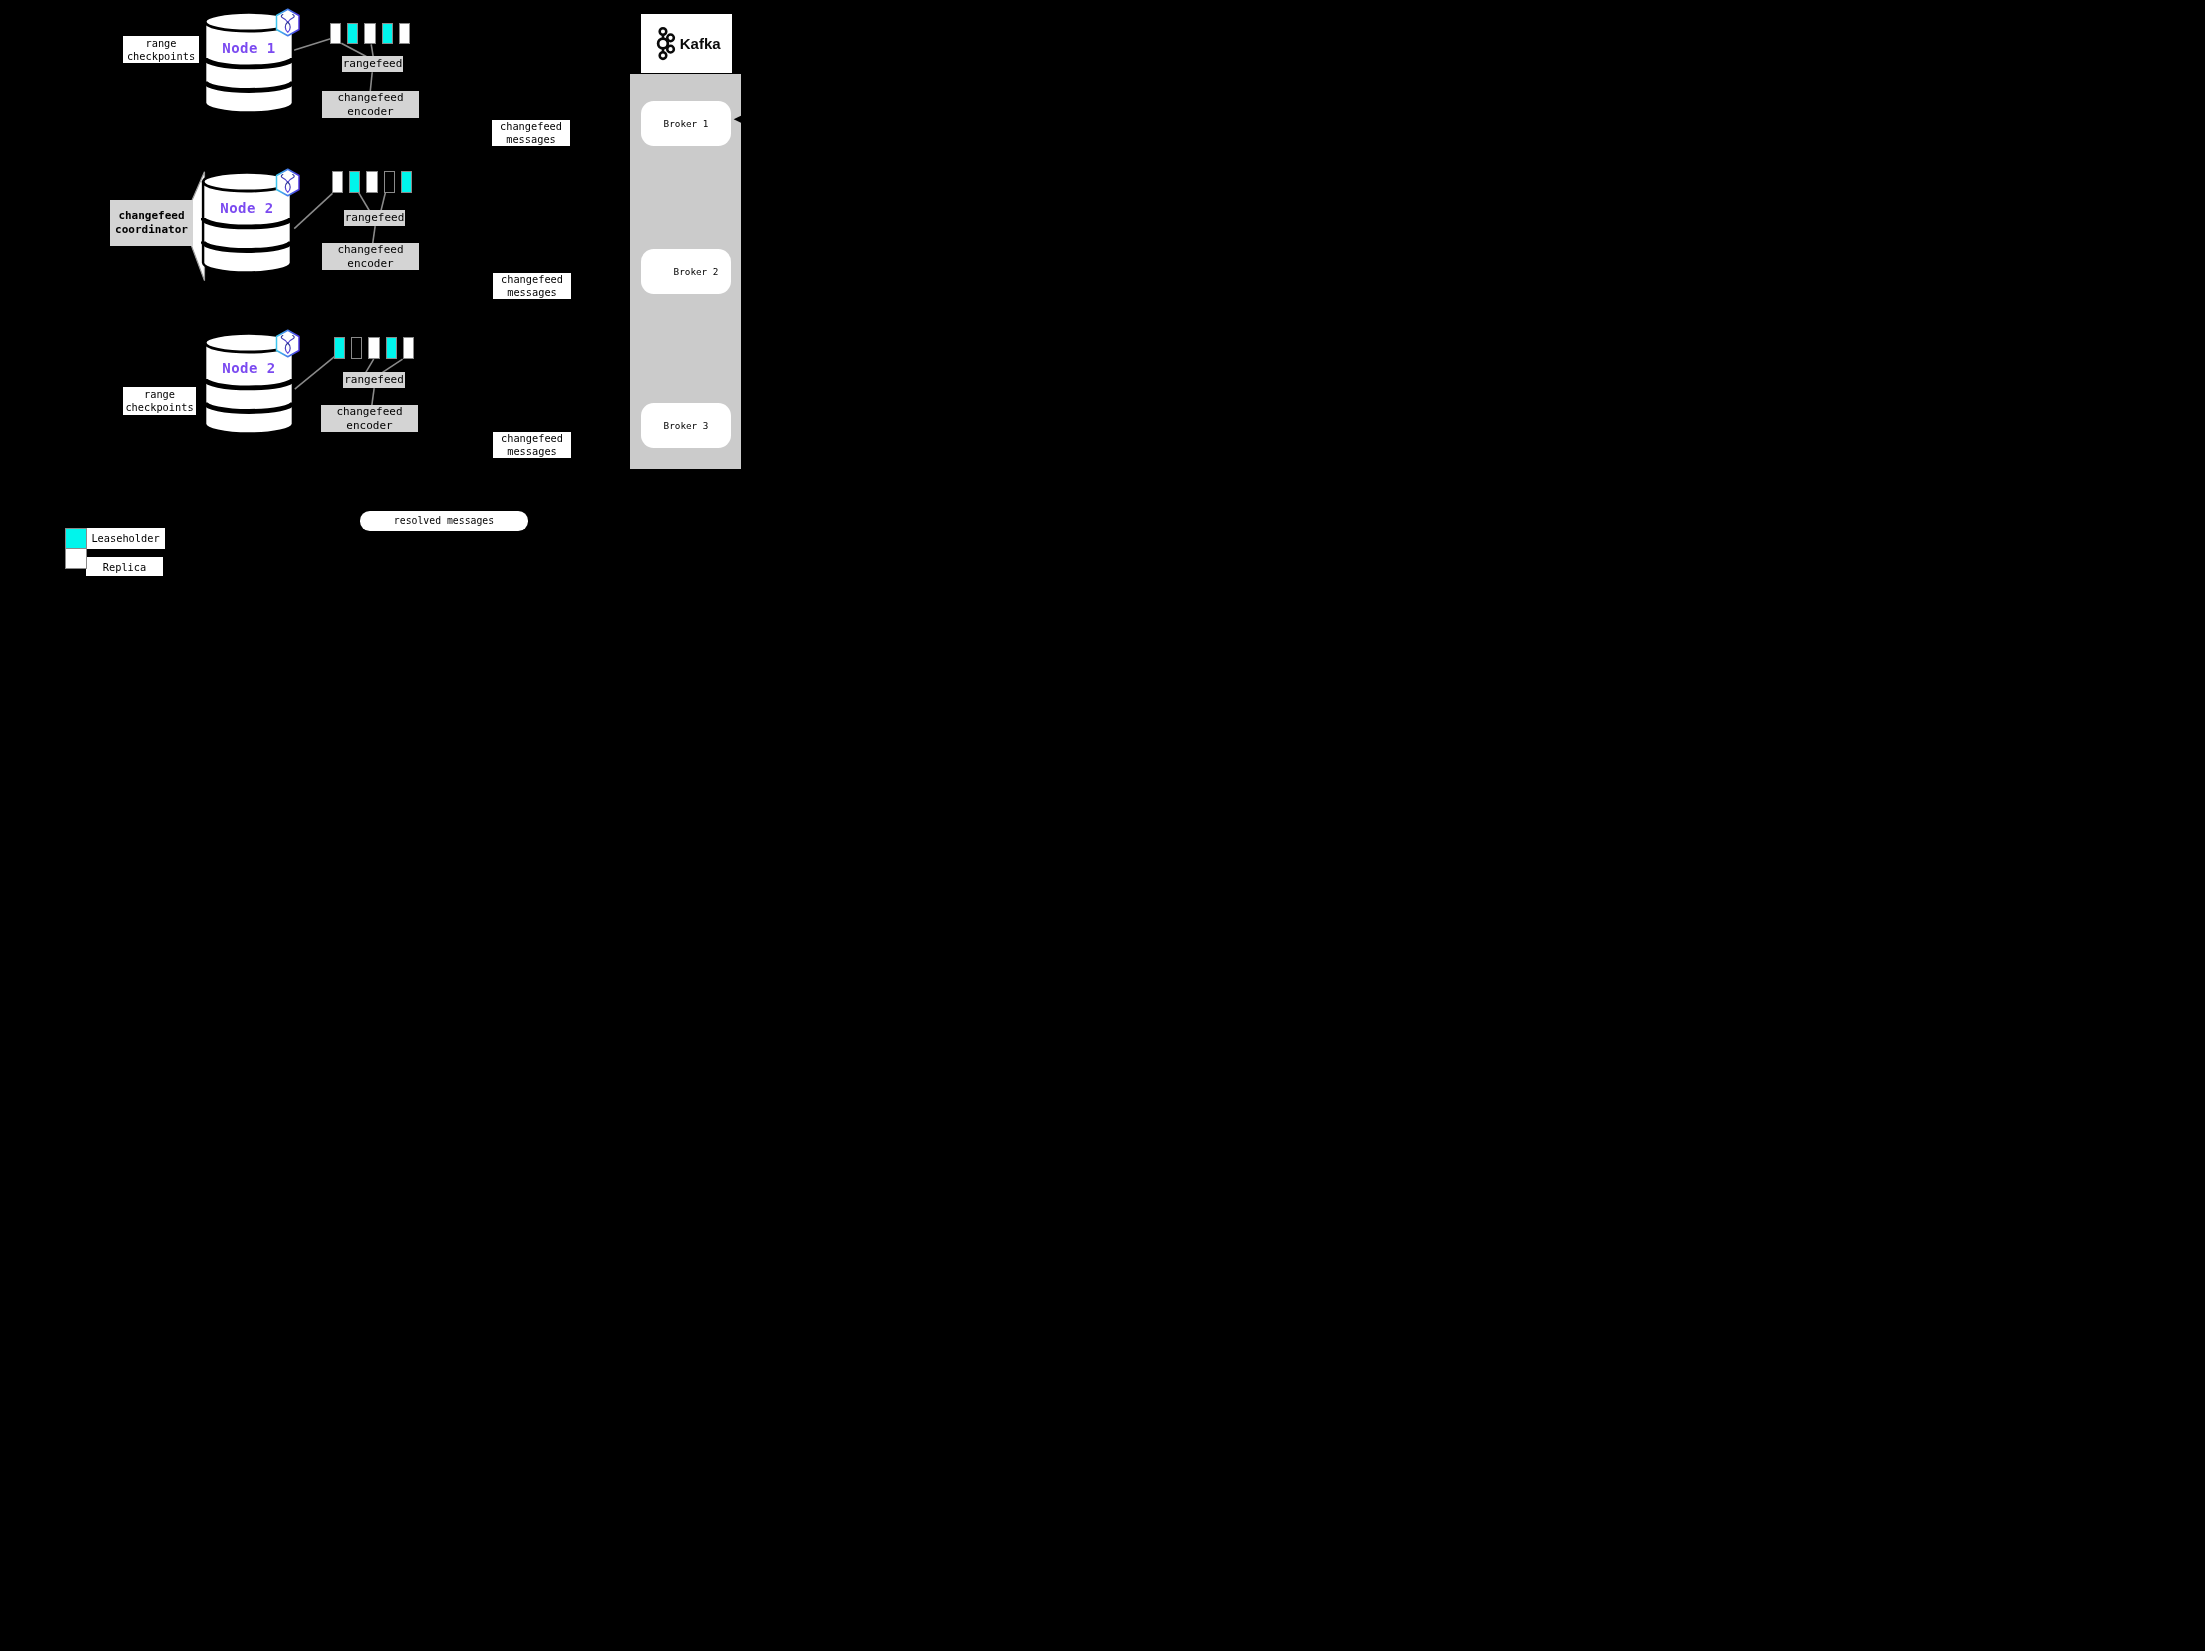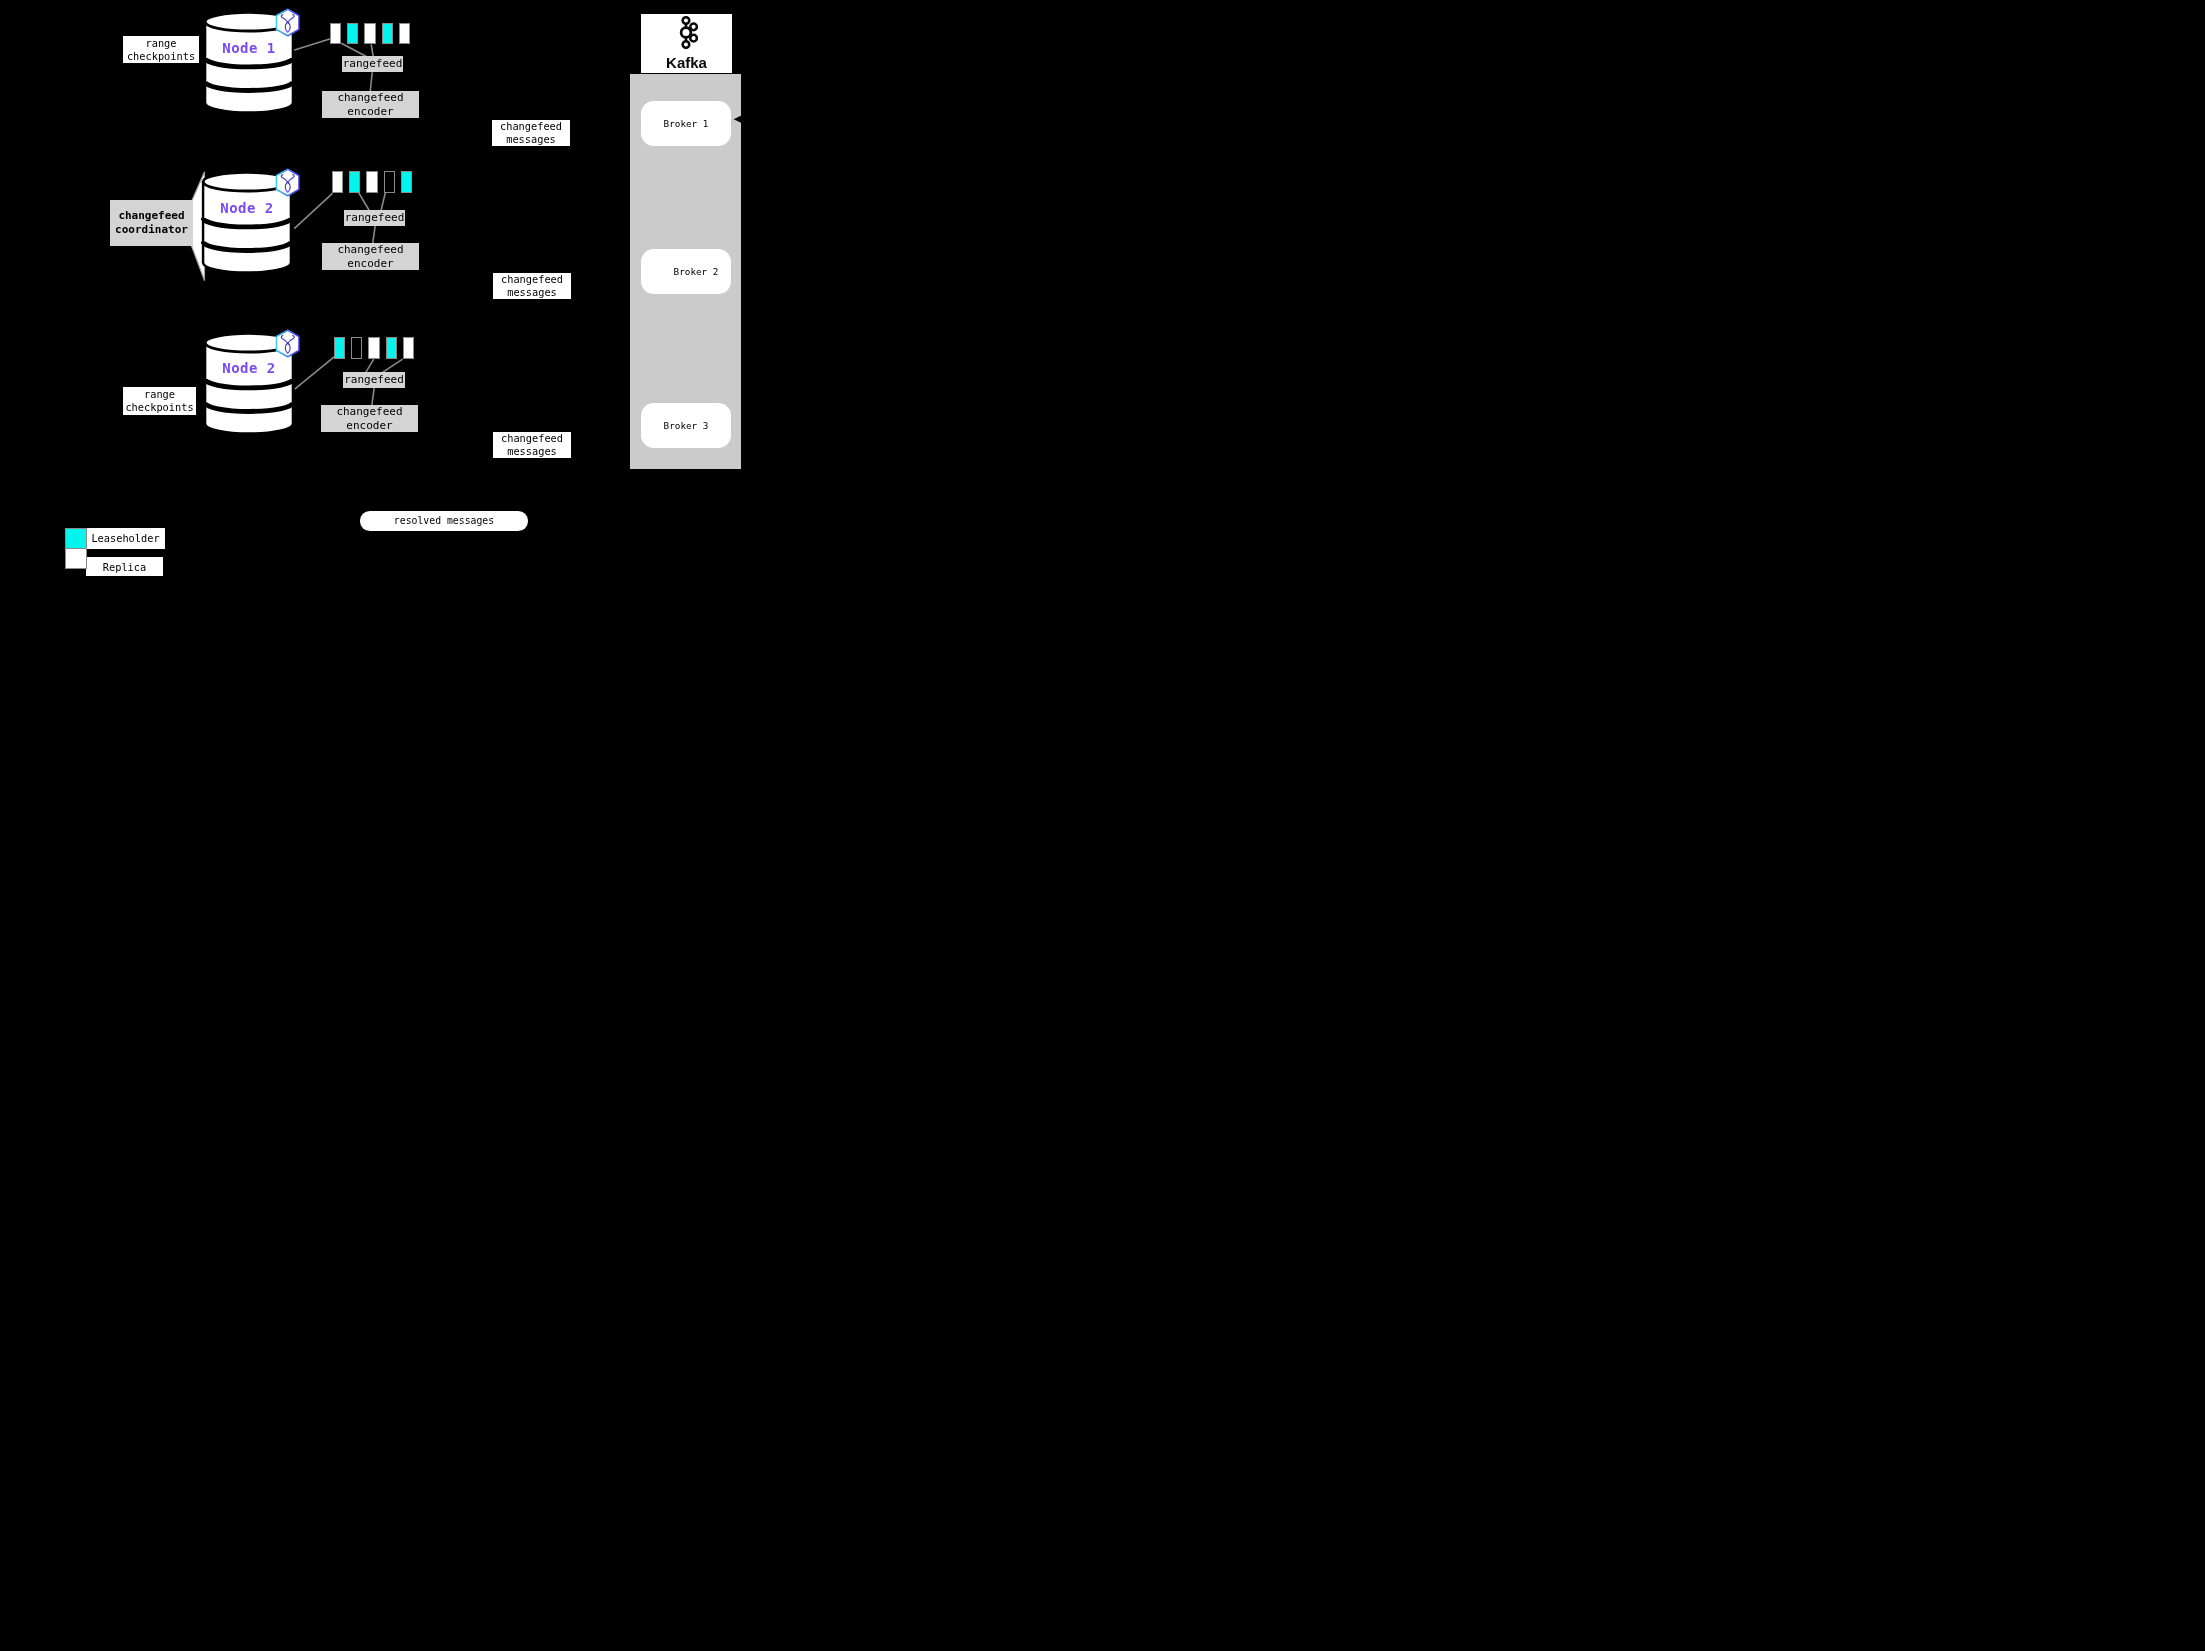--- a/index.html
+++ b/index.html
@@ -35,21 +35,21 @@
   .ranges-row{position:absolute;display:flex;gap:5.9px;z-index:2;}
   .range-sq{width:11.3px;height:21.6px;border:1.5px solid #8a8a8a;}
   .range-sq.leaseholder{background:var(--leaseholder,#00f5ec);}
   .range-sq.replica{background:var(--replica,#ffffff);}
   .range-sq.empty{background:transparent;}
 
   
   .kafka-band{position:absolute;left:606px;top:74px;width:111px;height:395px;background:var(--kafka-band,#cbcbcb);z-index:1;}
   .kafka-box{
     position:absolute;left:617px;top:13.7px;width:91px;height:59px;background:#fff;z-index:2;
-    display:flex;align-items:center;justify-content:center;gap:3.9px;flex-direction:column;
+    display:flex;align-items:center;justify-content:center;gap:3.9px;
   }
   .kafka-title{font-family:"Liberation Sans","DejaVu Sans",sans-serif;font-weight:bold;font-size:15px;color:#0a0a0a;}
   .broker{
     position:absolute;left:617px;width:90px;height:45px;background:#fff;border-radius:12.7px;z-index:2;
     display:flex;align-items:center;justify-content:center;font-size:9.3px;color:#000;
   }
 
   .pill{
     position:absolute;left:336px;top:511px;width:168px;height:19.6px;background:#fff;border-radius:9.8px;
     display:flex;align-items:center;justify-content:center;font-size:9.8px;z-index:2;

